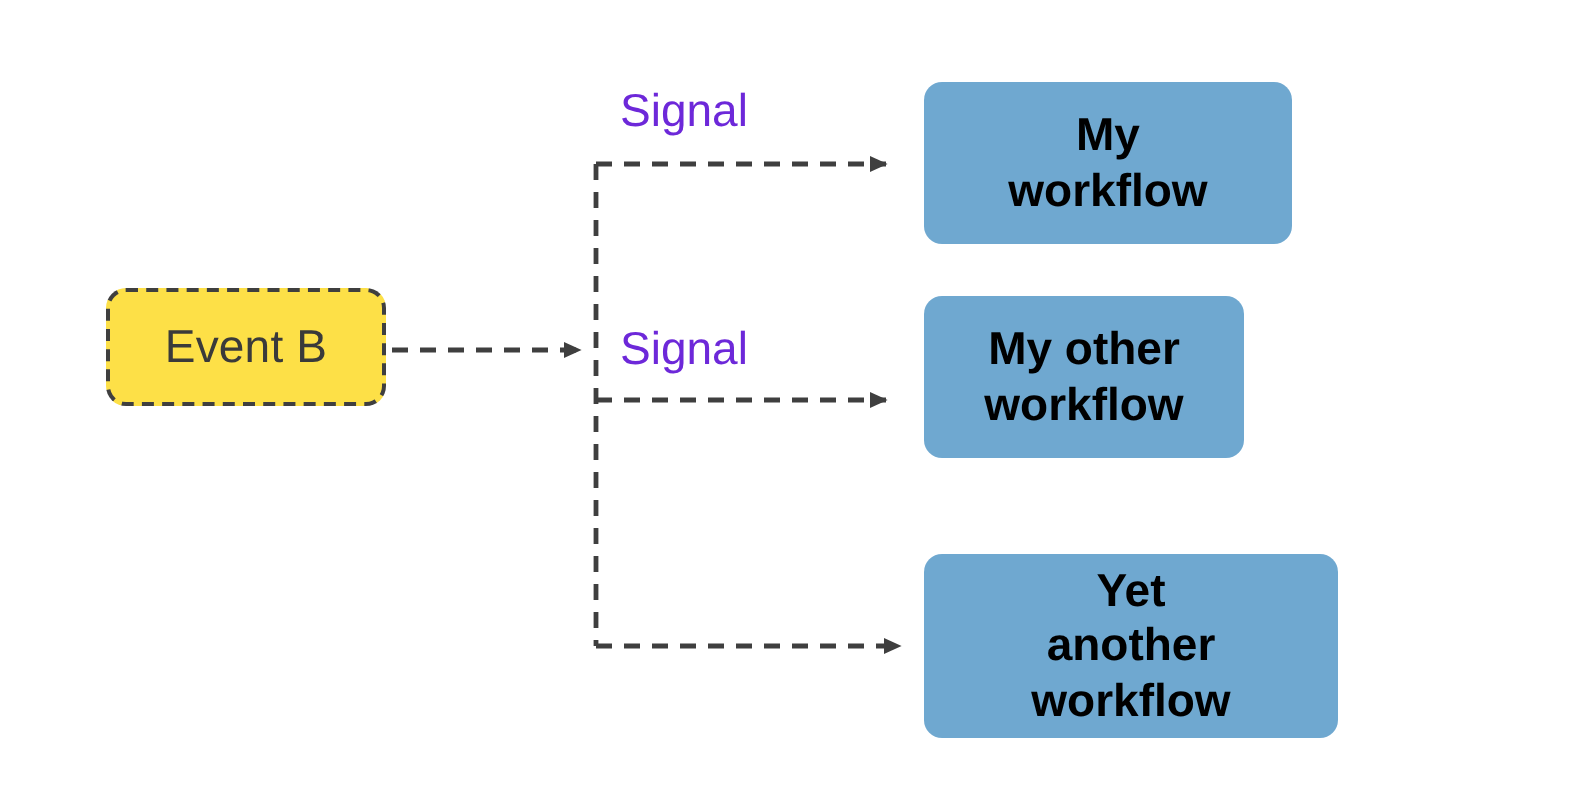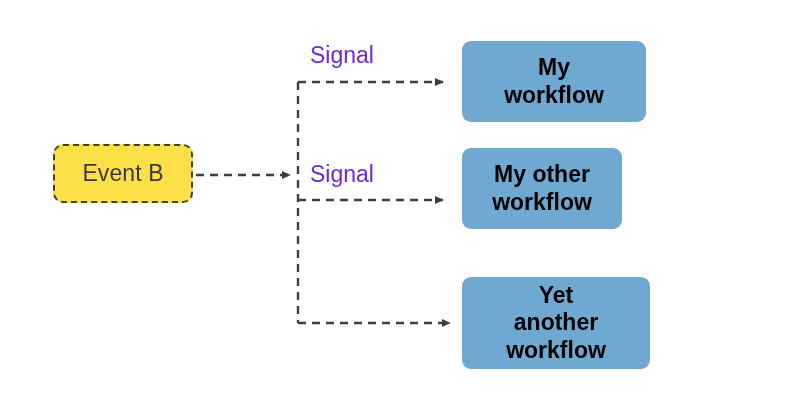--- a/index.html
+++ b/index.html
@@ -72,21 +72,21 @@
     padding: 0 10px;
   }
   .wf-node .wf-label {
     font-size: 23px;
     font-weight: 700;
     color: #000000;
     line-height: 1.18;
   }
   .wf-node.n1 { left: 462px; top: 41px;  width: 184px; height: 81px; }
   .wf-node.n2 { left: 462px; top: 148px; width: 160px; height: 81px; }
-  .wf-node.n3 { left: 462px; top: 277px; width: 188px; height: 92px; }
+  .wf-node.n3 { left: 462px; top: 277px; width: 207px; height: 92px; }
 </style>
 </head>
 <body>
 
 <div id="canvas">
 
   <svg id="wires" viewBox="0 0 792 406" xmlns="http://www.w3.org/2000/svg">
     <defs>
       <marker id="arrowhead" markerWidth="9" markerHeight="9" refX="8.2" refY="4.5" orient="auto" markerUnits="userSpaceOnUse">
         <path d="M0,0.4 L9,4.5 L0,8.6 Z" fill="#3f3f3f"></path>

